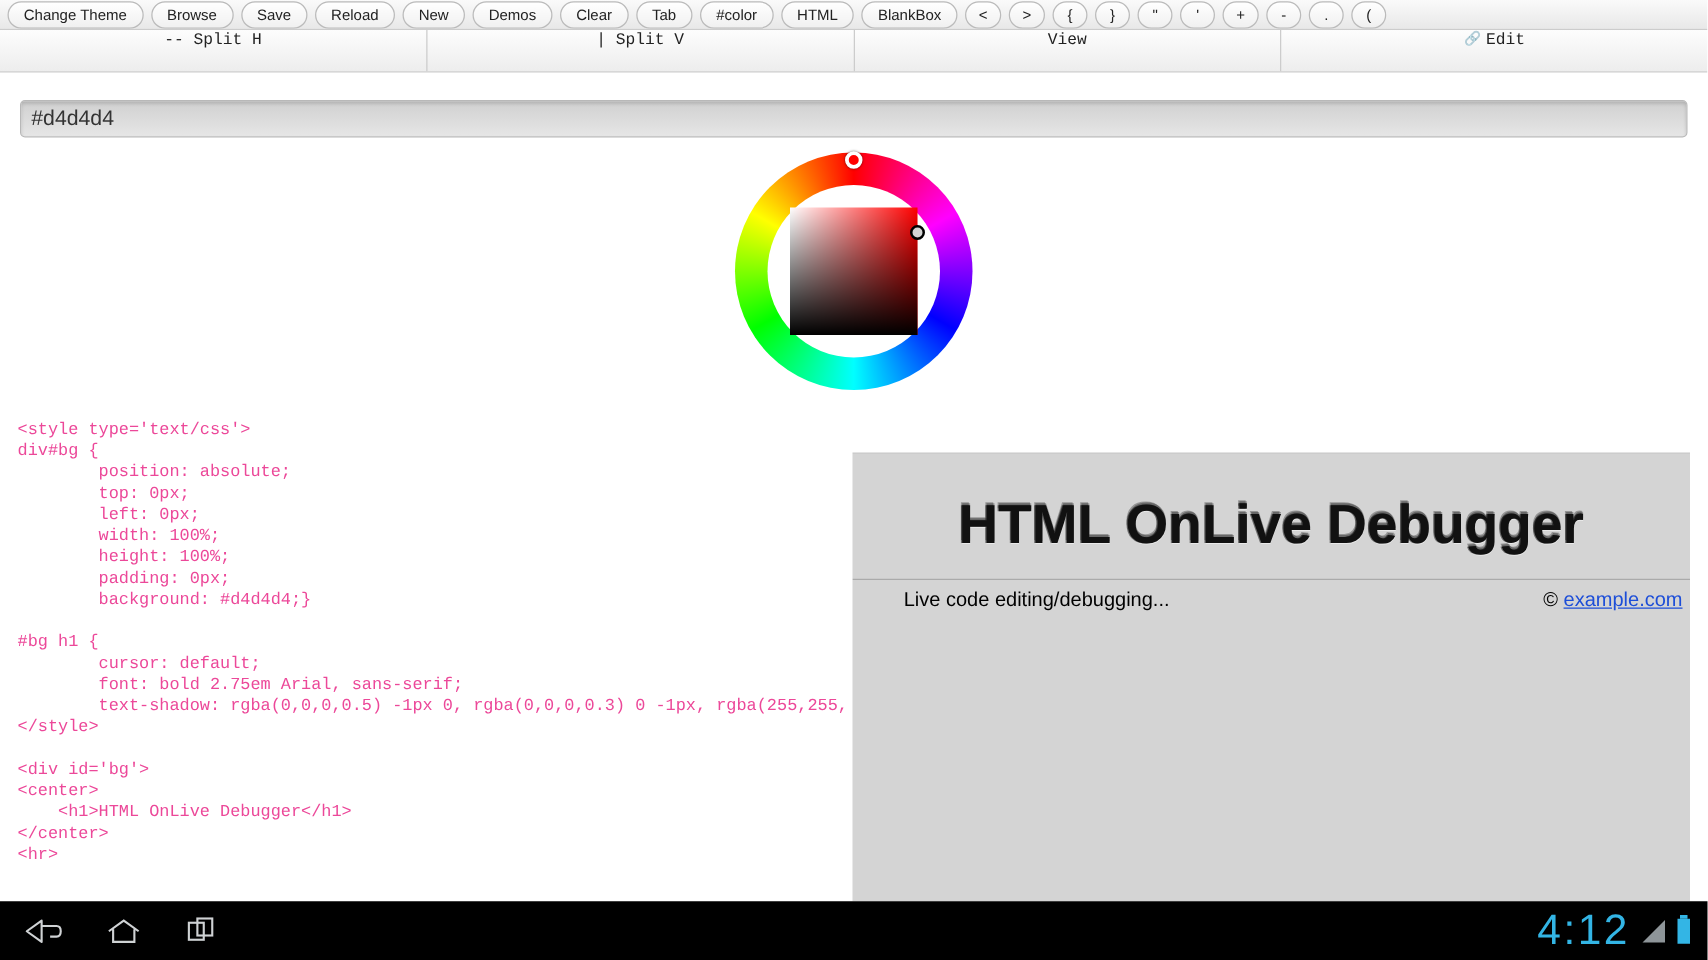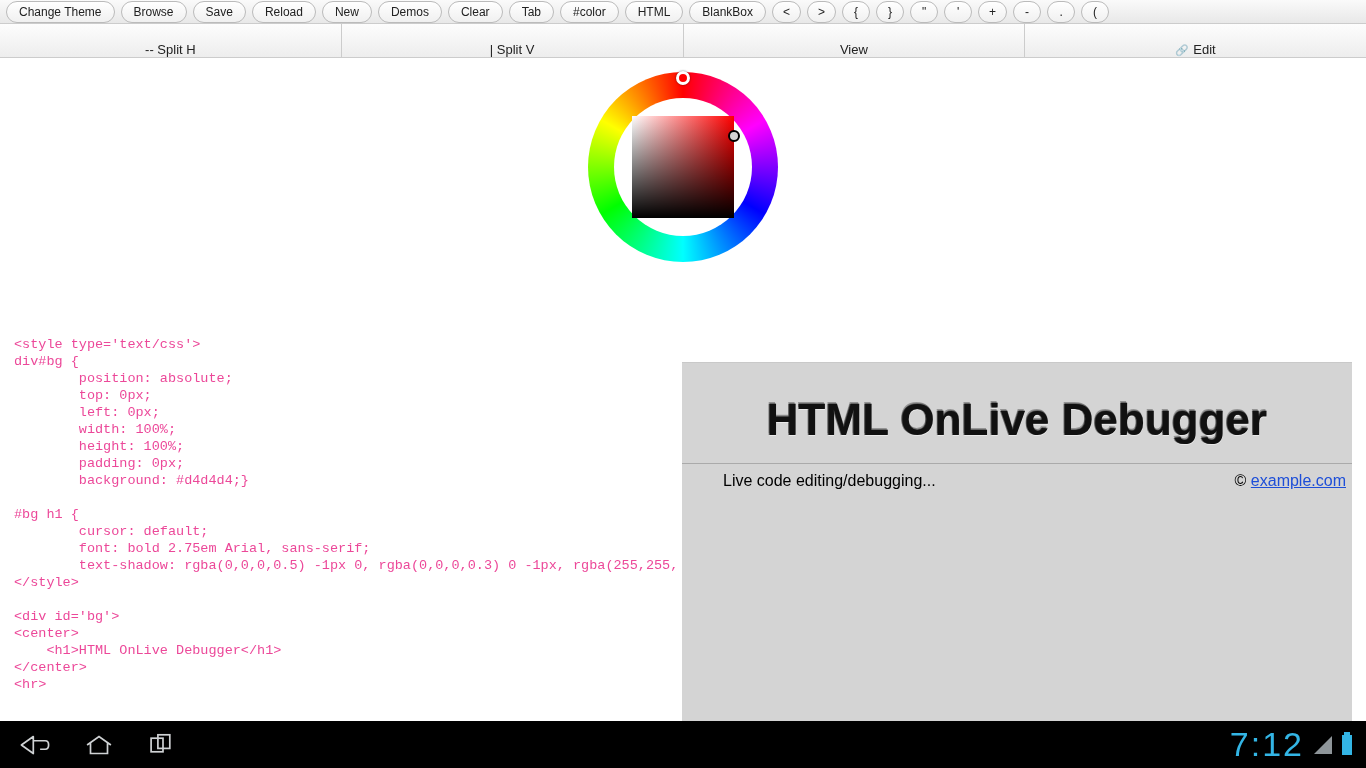--- a/index.html
+++ b/index.html
@@ -33,26 +33,27 @@
   .splitbar {
     display: flex;
     background: linear-gradient(#fdfdfd,#ededed);
     border-bottom: 1px solid #ccc;
     height: 34px;
   }
   .splitbar .seg {
     flex: 1;
     border-right: 1px solid #ccc;
     display: flex;
-    align-items: flex-end;
+    align-items: flex-start;
     justify-content: center;
     font-size: 13px;
     color: #222;
     cursor: pointer;
     position: relative;
+    font-family: Liberation Mono, monospace;
   }
   .splitbar .seg:last-child { border-right: none; }
   .link-icon { font-size: 11px; margin-right: 4px; opacity: .6; }
 
   
   .content {
     position: absolute;
     top: 66px;
     left: 0;
     right: 0;
@@ -240,20 +241,23 @@
       <span>View</span>
     </div>
   <div class="seg">
       <span class="link-icon">🔗</span>
       <span>Edit</span>
     </div>
 </div>
 
 <div class="content">
 
+  <div class="color-field-wrap">
+    <input class="color-field" value="#d4d4d4" style="">
+  </div>
 
   <div class="wheel-wrap">
     <div class="wheel">
       <div class="wheel-inner-mask"></div>
       <div class="sv-box">
         <div class="sv-handle"></div>
       </div>
       <div class="hue-handle"></div>
     </div>
   </div>
@@ -302,17 +306,17 @@
       </svg>
     <svg viewBox="0 0 40 28">
         <path d="M6 14 L20 4 L34 14 M10 12 V24 H30 V12"></path>
       </svg>
     <svg viewBox="0 0 40 28">
         <rect x="6" y="6" width="14" height="16"></rect>
         <rect x="14" y="2" width="14" height="16"></rect>
       </svg>
   </div>
   <div class="status-right">
-    <div class="clock">7:12</div>
+    <div class="clock">4:12</div>
     <div class="signal"></div>
     <div class="battery"></div>
   </div>
 </div>
 
 </body></html>

